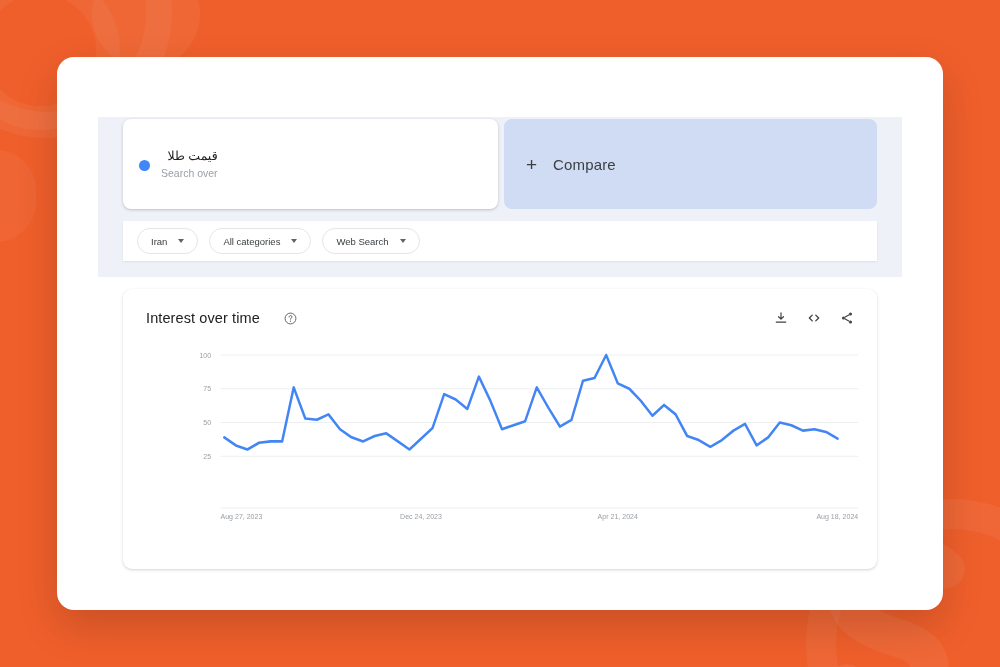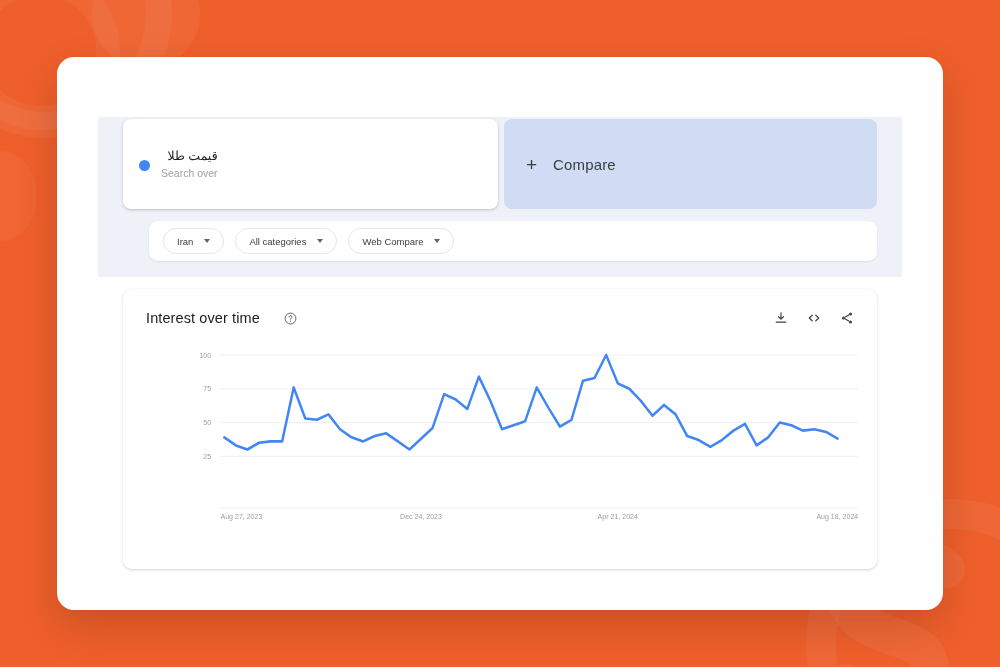--- a/index.html
+++ b/index.html
@@ -172,28 +172,27 @@
   .compare-label {
     font-size: 15px;
     color: #3c4043;
     letter-spacing: 0.15px;
   }
 
   
   .filter-bar {
     margin-top: 12px;
     background: #ffffff;
-    border-radius: 9px;
+    border-radius: 0;
     height: 40px;
     display: flex;
     align-items: center;
     padding: 0 14px;
     gap: 11px;
     box-shadow: 0 1px 2px rgba(60,64,67,0.10);
-    margin-left: 26px;
   }
 
   .filter-chip {
     border: 1px solid #e4e6e9;
     border-radius: 18px;
     height: 26px;
     display: flex;
     align-items: center;
     gap: 11px;
     padding: 0 13px;
@@ -304,21 +303,21 @@
             <span class="caret"></span>
           </div>
 
 
           <div class="filter-chip">
             <span class="filter-chip-label">All categories</span>
             <span class="caret"></span>
           </div>
 
           <div class="filter-chip">
-            <span class="filter-chip-label">Web Compare</span>
+            <span class="filter-chip-label">Web Search</span>
             <span class="caret"></span>
           </div>
 
         </div>
 
       </div>
     </div>
 
     <div class="chart-card">
 

